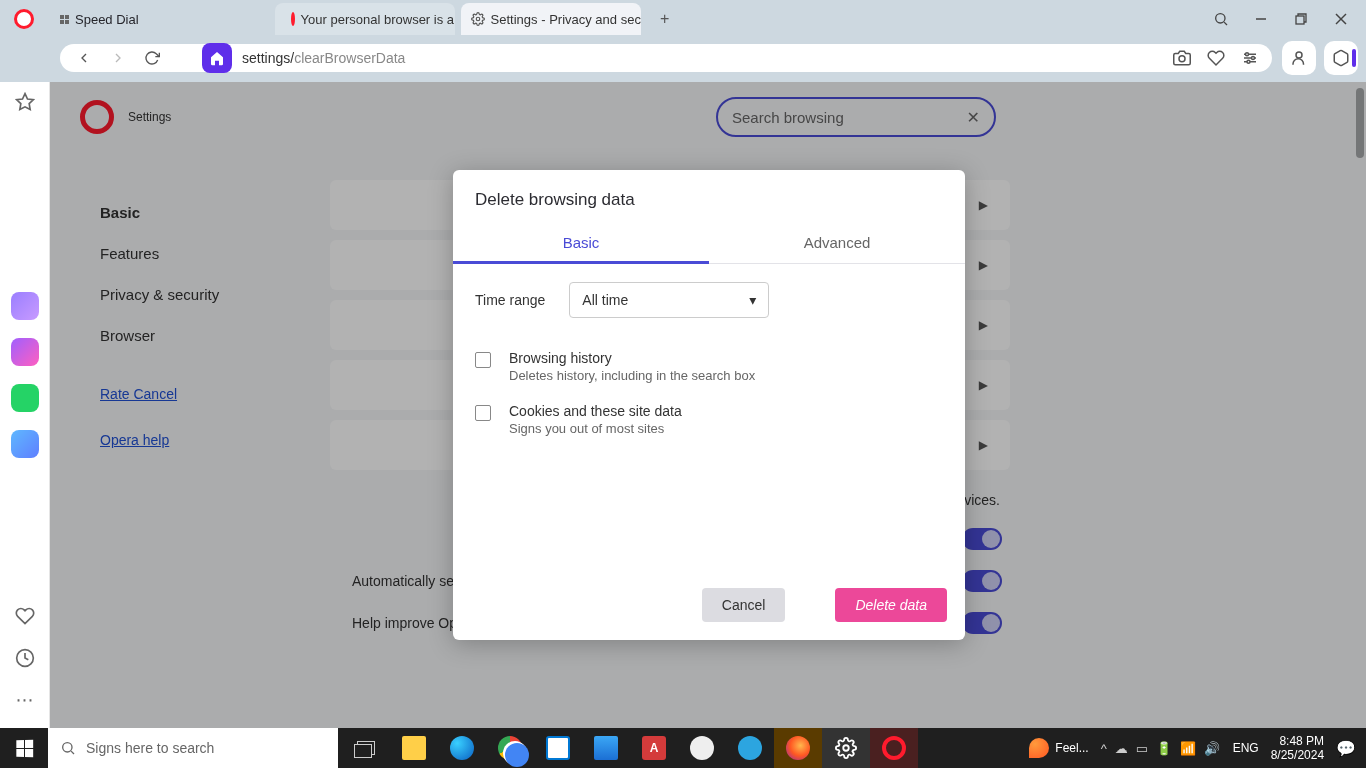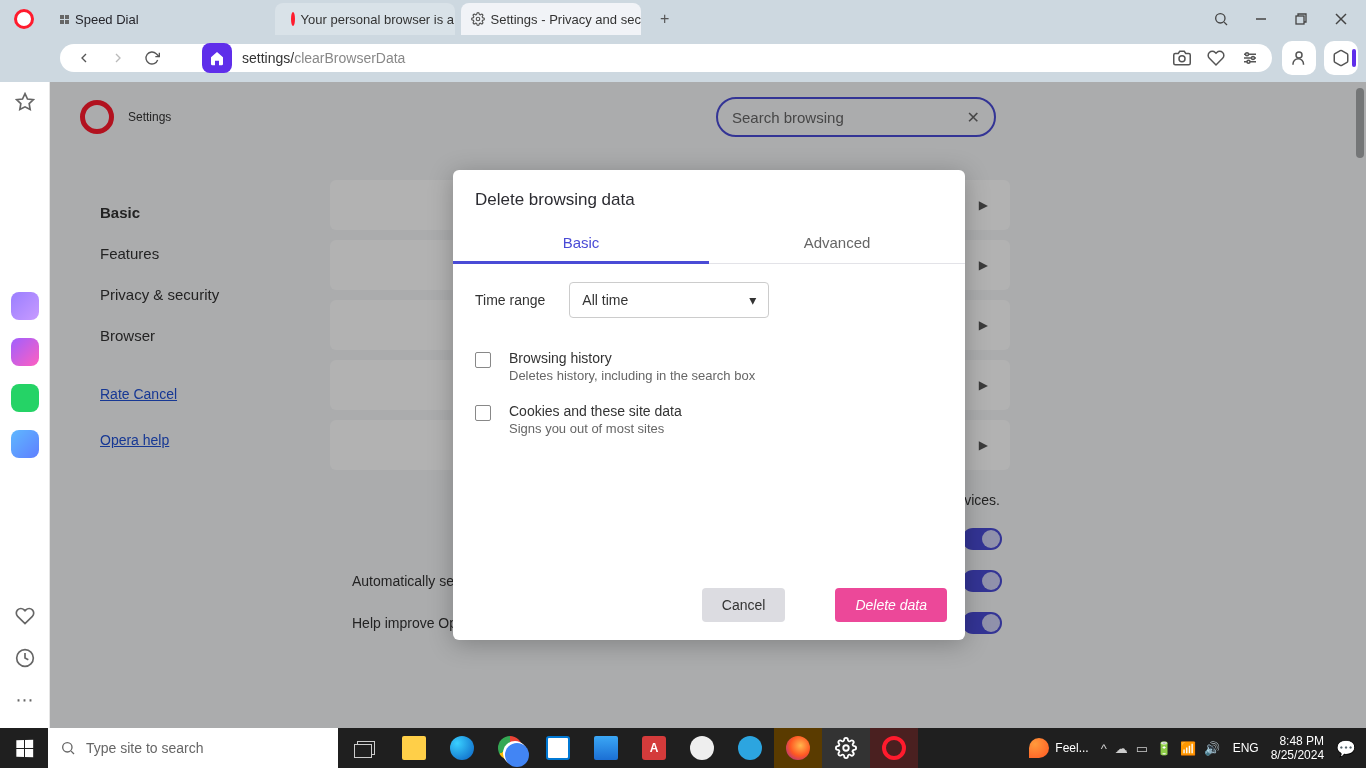--- a/index.html
+++ b/index.html
@@ -369,21 +369,21 @@
         <span></span>
         <span></span>
         <span></span>
       </div>
     </div>
   <div class="search-box">
     <svg width="16" height="16" viewBox="0 0 24 24" fill="none" stroke="#666" stroke-width="2">
         <circle cx="11" cy="11" r="7"></circle>
         <line x1="21" y1="21" x2="16.65" y2="16.65"></line>
       </svg>
-    <span>Type site to search</span>
+    <span>Signs here to search</span>
   </div>
   <div class="task-icons">
     <div class="ti">
         <div style="border:1.5px solid #ccc;width:18px;height:14px;position:relative">
           <div style="position:absolute;left:-4px;top:2px;width:18px;height:14px;border:1.5px solid #ccc;background:#1f1f1f"></div>
         </div>
       </div>
     <div class="ti">
         <div style="background:#ffcf48;border-radius:2px;"></div>
       </div>

